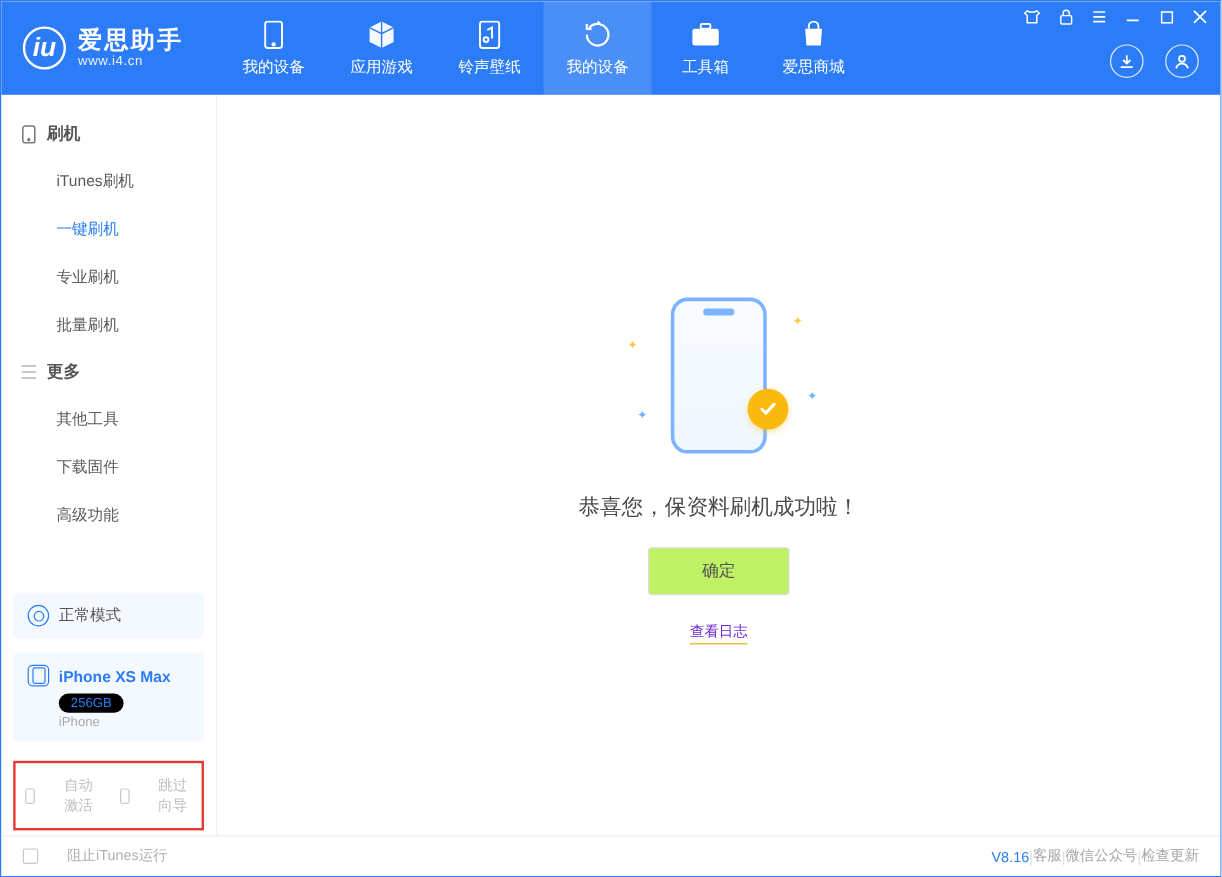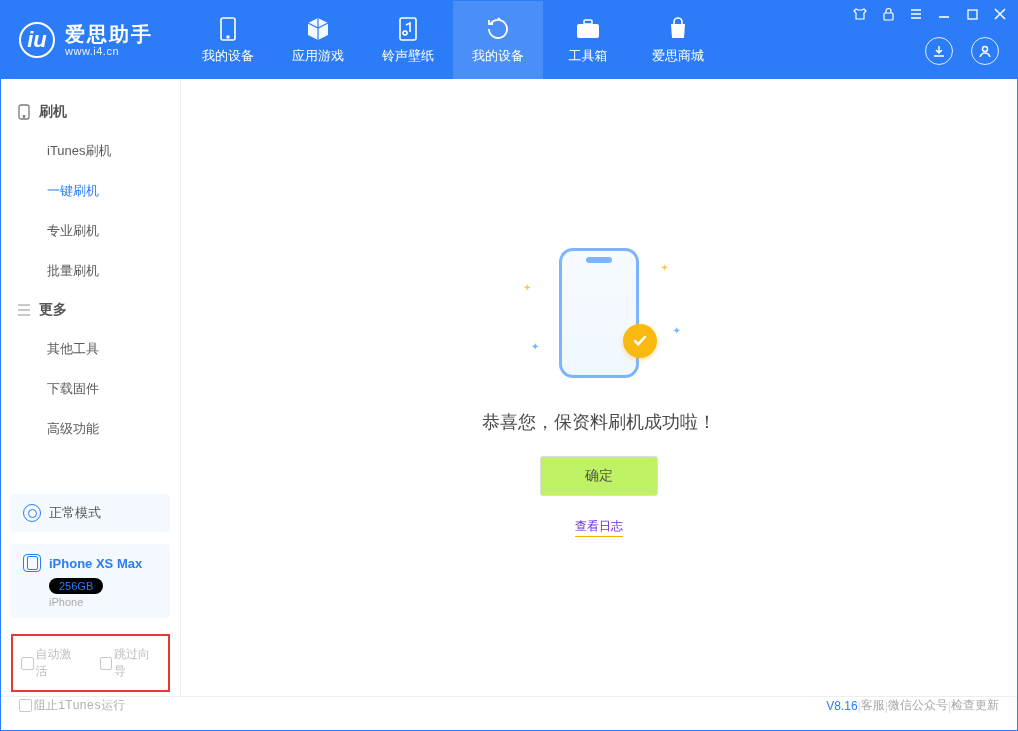--- a/index.html
+++ b/index.html
@@ -34,38 +34,38 @@
 .mode-icon{width:18px;height:18px;border:1.5px solid #2b7cf6;border-radius:50%;display:flex;align-items:center;justify-content:center;}
 .mode-icon::before{content:"";width:7px;height:7px;border:1.5px solid #2b7cf6;border-radius:50%;}
 .device-card{margin:4px 10px 10px;padding:10px 12px;background:#f4f8ff;border-radius:4px;}
 .device-top{display:flex;align-items:center;gap:8px;}
 .device-icon{width:18px;height:18px;border:1.5px solid #2b7cf6;border-radius:4px;display:flex;align-items:center;justify-content:center;}
 .device-icon::after{content:"";width:9px;height:12px;border:1.2px solid #2b7cf6;border-radius:2px;}
 .device-name{color:#2b7cf6;font-weight:700;font-size:13px;}
 .storage-pill{display:inline-block;margin:6px 0 2px 26px;background:#000000;color:#2b7cf6;font-size:11px;padding:2px 10px;border-radius:10px;}
 .device-sub{margin-left:26px;font-size:11px;color:#aaa;}
 .highlight-box{margin:6px 10px 4px;border:2px solid #e53935;padding:10px 8px;display:flex;gap:18px;align-items:center;}
-.chk{display:flex;align-items:center;gap:2px;color:#bdbdbd;font-size:12px;cursor:pointer;font-family:Liberation Mono, monospace;}
+.chk{display:flex;align-items:center;gap:24px;color:#bdbdbd;font-size:12px;cursor:pointer;}
 .chk-box{width:13px;height:13px;border:1px solid #c8c8c8;border-radius:2px;background:#fff;}
 
 .main-panel{flex:1;display:flex;flex-direction:column;align-items:center;justify-content:center;gap:22px;position:relative;}
 .phone-wrap{position:relative;width:200px;height:150px;display:flex;align-items:center;justify-content:center;}
 .phone-body{width:80px;height:130px;border:3px solid #7db4ff;border-radius:14px;position:relative;background:linear-gradient(180deg,#f7fbff,#f0f7ff);}
 .phone-body::before{content:"";position:absolute;left:50%;top:6px;transform:translateX(-50%);width:26px;height:6px;background:#7db4ff;border-radius:3px;}
 .check-badge{position:absolute;right:42px;bottom:30px;width:34px;height:34px;background:#f9b90f;border-radius:50%;display:flex;align-items:center;justify-content:center;box-shadow:0 2px 5px rgba(249,185,15,.4);}
 .sparkle{position:absolute;color:#ffca44;font-size:10px;}
 .s1{left:24px;top:44px;}
 .s2{right:30px;top:24px;}
 .s3{right:18px;bottom:52px;color:#6ab6ff;}
 .s4{left:32px;bottom:36px;color:#6ab6ff;}
 .success-msg{font-size:18px;color:#4a4a4a;font-weight:400;}
 .ok-btn{border:1px solid #dcdcdc;background:#bef264;padding:10px 44px;font-size:14px;color:#555;cursor:pointer;border-radius:3px;}
 .log-link{color:#6d28d9;font-size:12px;cursor:pointer;border-bottom:1px solid #eab308;padding-bottom:1px;}
 
-.footer{height:34px;border-top:1px solid #eee;display:flex;align-items:flex-start;padding:0 18px;font-size:12px;color:#b0b0b0;}
+.footer{height:34px;border-top:1px solid #eee;display:flex;align-items:center;padding:0 18px;font-size:12px;color:#b0b0b0;}
 .footer .chk{color:#b0b0b0;}
 .footer .right{margin-left:auto;display:flex;align-items:center;}
 .footer .ver{color:#2b7cf6;}
 .footer .sep{color:#ddd;}
 .footer .flink{color:#a7a7a7;cursor:pointer;}
 </style>
 </head>
 <body>
 
 <div class="app-window">

